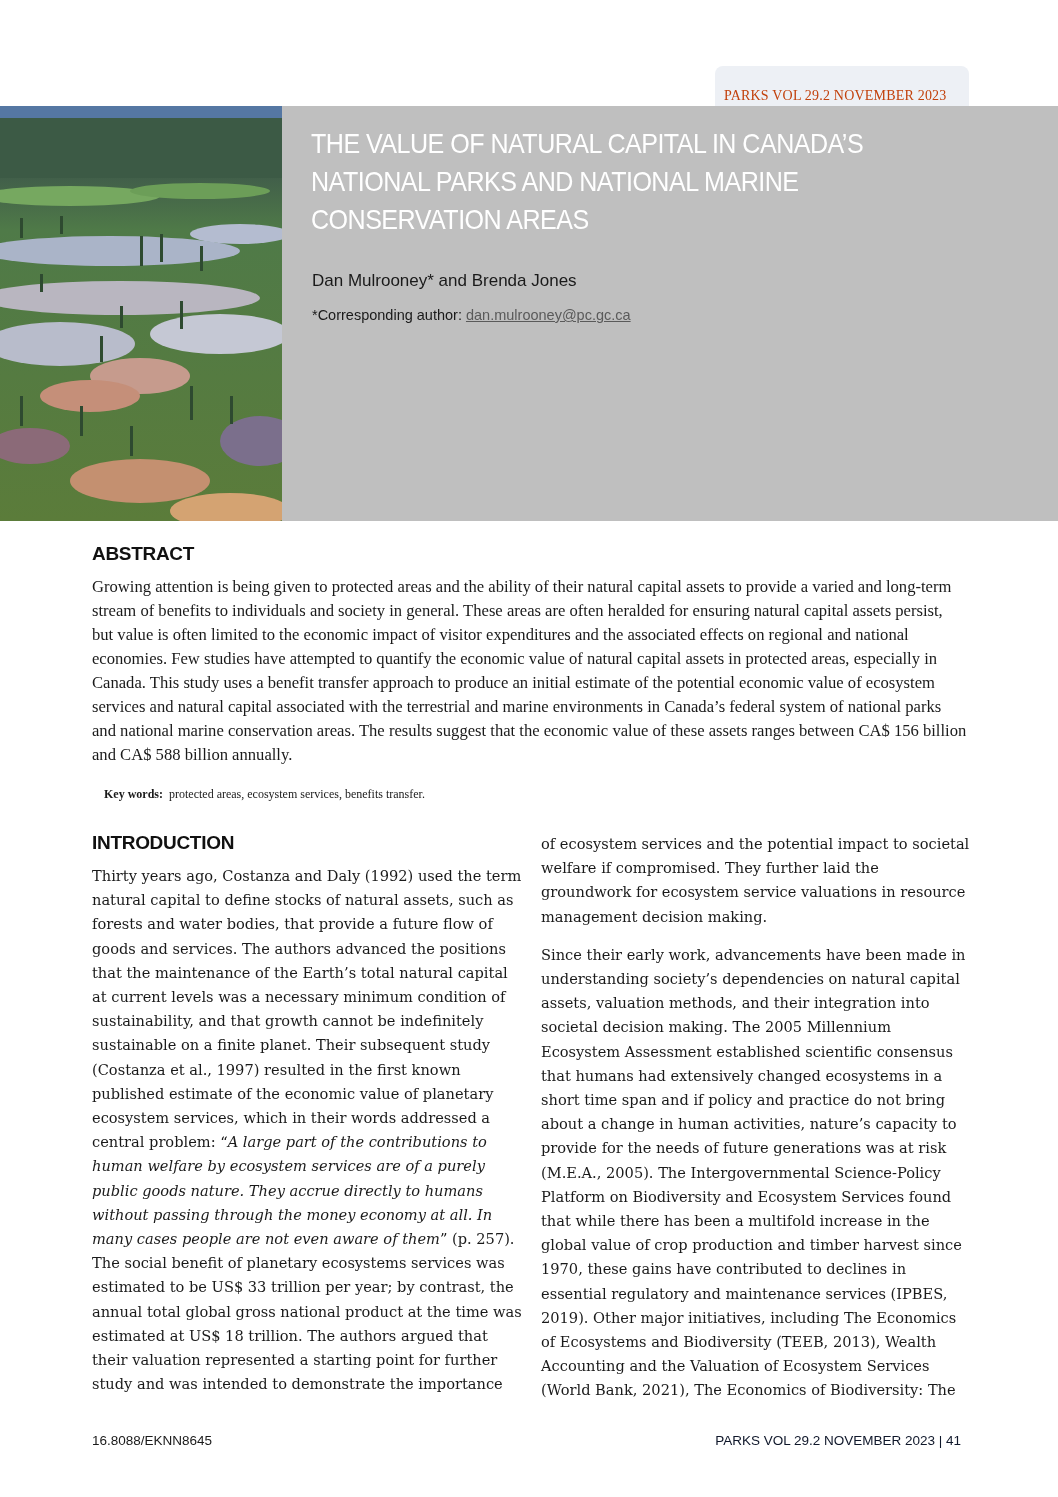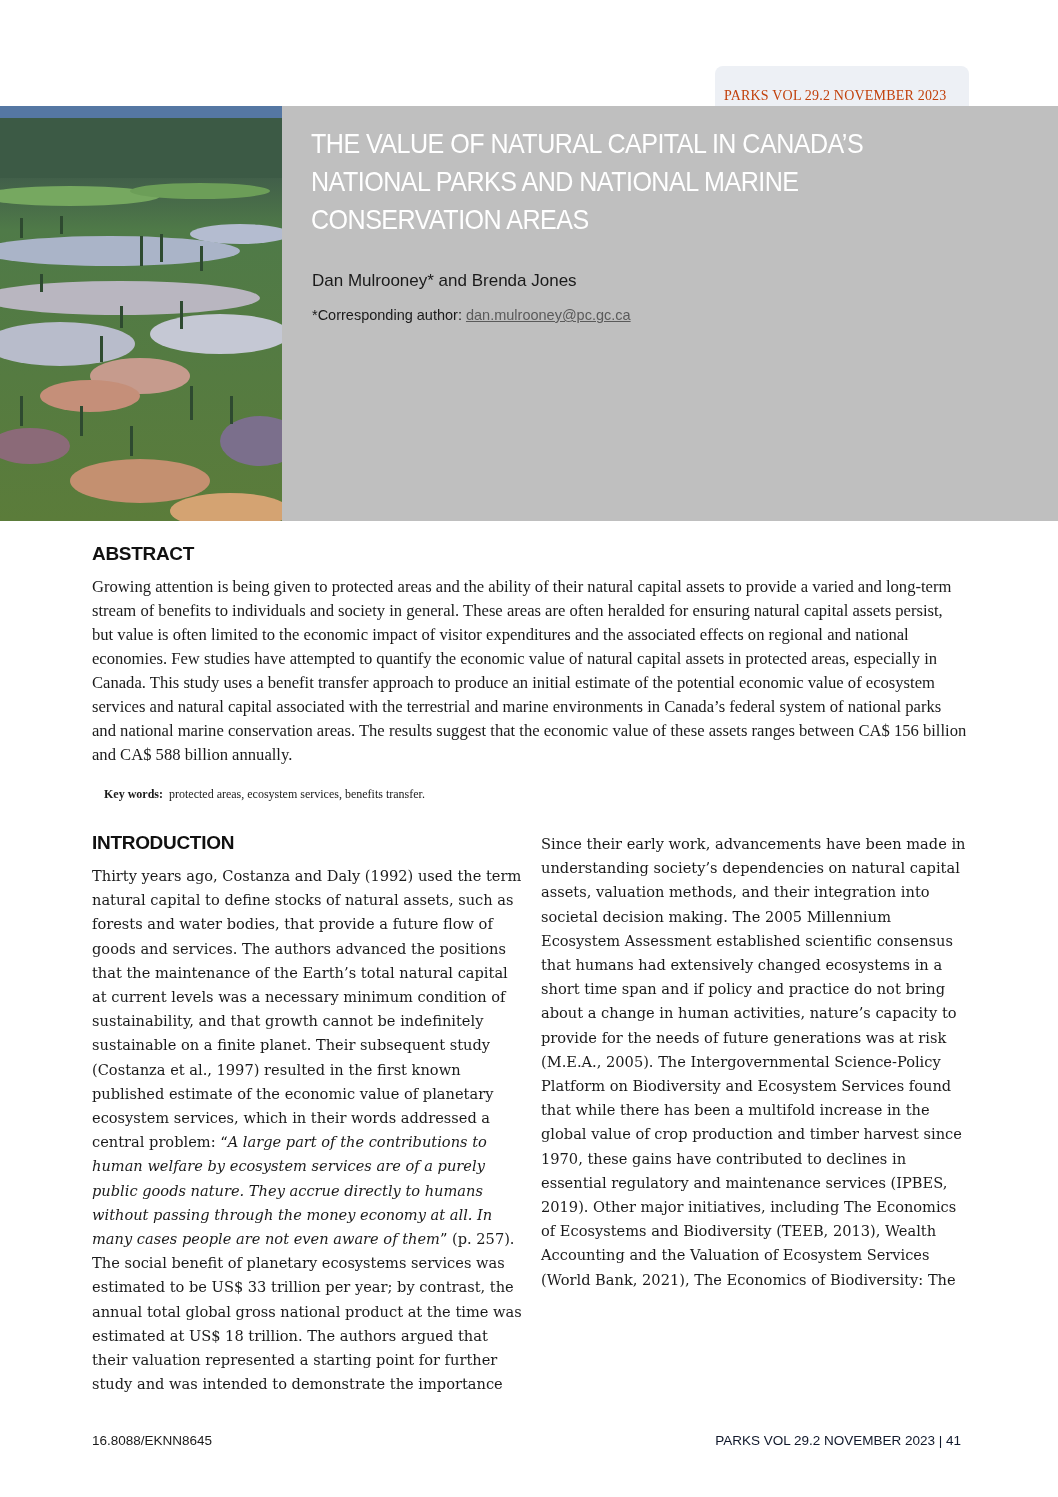--- a/index.html
+++ b/index.html
@@ -137,17 +137,18 @@
   <b>Key words:</b><span>protected areas, ecosystem services, benefits transfer.</span>
 </div>
 
 <div class="h-section" style="left:92px; top:832px;text-align:right;">INTRODUCTION</div>
 
 <div class="col" style="left:92px; top:864px;">
   <p><span>Thirty years ago, Costanza and Daly (1992) used the term natural capital to define stocks of natural assets, such as forests and water bodies, that provide a future flow of goods and services. The authors advanced the positions that the maintenance of the Earth’s total natural capital at current levels was a necessary minimum condition of sustainability, and that growth cannot be indefinitely sustainable on a finite planet. Their subsequent study (Costanza et al., 1997) resulted in the first known published estimate of the economic value of planetary ecosystem services, which in their words addressed a central problem: “</span><em>A large part of the contributions to human welfare by ecosystem services are of a purely public goods nature. They accrue directly to humans without passing through the money economy at all. In many cases people are not even aware of them</em><span>” (p. 257). The social benefit of planetary ecosystems services was estimated to be US$ 33 trillion per year; by contrast, the annual total global gross national product at the time was estimated at US$ 18 trillion. The authors argued that their valuation represented a starting point for further study and was intended to demonstrate the importance</span></p>
 </div>
 
 <div class="col" style="left:541px; top:832px;">
+  <p>of ecosystem services and the potential impact to societal welfare if compromised. They further laid the groundwork for ecosystem service valuations in resource management decision making.</p>
   <p>Since their early work, advancements have been made in understanding society’s dependencies on natural capital assets, valuation methods, and their integration into societal decision making. The 2005 Millennium Ecosystem Assessment established scientific consensus that humans had extensively changed ecosystems in a short time span and if policy and practice do not bring about a change in human activities, nature’s capacity to provide for the needs of future generations was at risk (M.E.A., 2005). The Intergovernmental Science-Policy Platform on Biodiversity and Ecosystem Services found that while there has been a multifold increase in the global value of crop production and timber harvest since 1970, these gains have contributed to declines in essential regulatory and maintenance services (IPBES, 2019). Other major initiatives, including The Economics of Ecosystems and Biodiversity (TEEB, 2013), Wealth Accounting and the Valuation of Ecosystem Services (World Bank, 2021), The Economics of Biodiversity: The</p>
 </div>
 
 <div class="footer-doi">16.8088/EKNN8645</div>
 <div class="footer-page">PARKS VOL 29.2 NOVEMBER 2023 | 41</div>
 
 </body></html>

